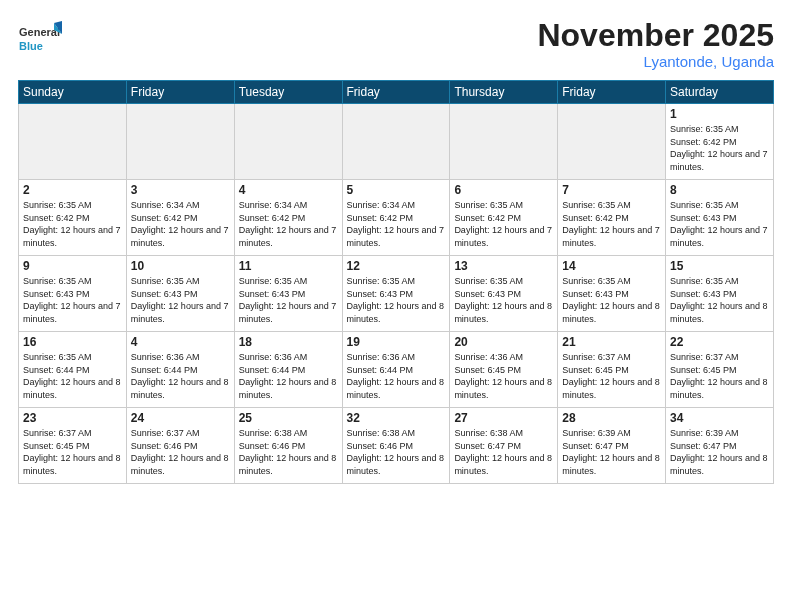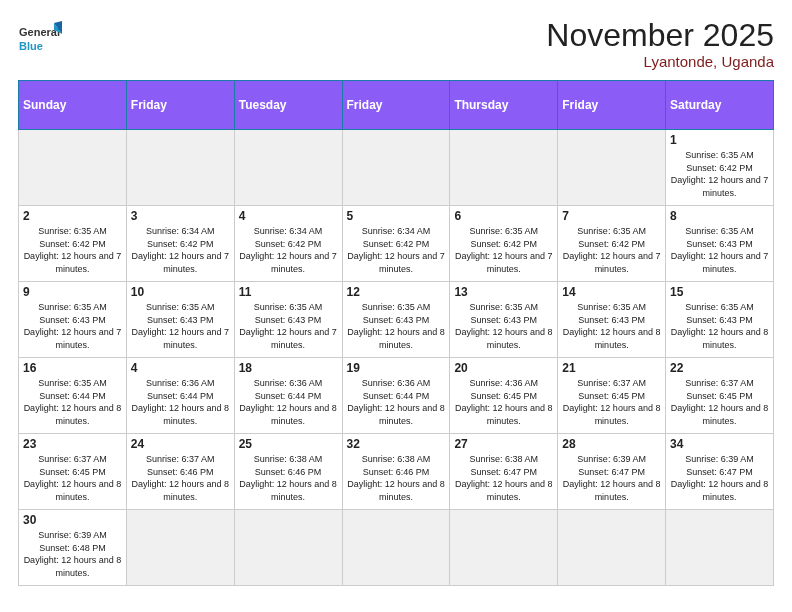--- a/index.html
+++ b/index.html
@@ -25,39 +25,39 @@
     .logo {
       display: flex;
       align-items: center;
       gap: 6px;
     }
     .title-block {
       text-align: right;
     }
     .month-title {
       font-size: 32px;
-      font-weight: normal;
+      font-weight: bold;
       color: #222;
       line-height: 1.1;
     }
     .location {
       font-size: 15px;
-      color: #7f1d1d;
+      color: #3b82f6;
     }
     .calendar {
       width: 100%;
       border-collapse: collapse;
       table-layout: fixed;
     }
     .calendar thead th {
-      background: #8b5cf6;
+      background: #0c4a6e;
       color: #fff;
       font-size: 12px;
-      font-weight: bold;
-      padding: 17px 4px;
+      font-weight: normal;
+      padding: 4px 4px;
       text-align: left;
       border: 1px solid #1a7ca8;
     }
     .calendar tbody td {
       border: 1px solid #ccc;
       vertical-align: top;
       padding: 3px 4px;
       font-size: 9.5px;
       color: #222;
       height: 76px;
@@ -69,21 +69,20 @@
     .day-number {
       font-size: 12px;
       font-weight: bold;
       margin-bottom: 2px;
       display: block;
     }
     .cell-info {
       font-size: 9px;
       line-height: 1.4;
       color: #222;
-      text-align: center;
     }
     .last-row td {
       height: 60px;
     }
   </style>
 </head>
 <body>
 
 <div class="page">
   <div class="header">
@@ -326,30 +325,15 @@
 and 8 minutes.</div>
           </td>
           <td>
             <span class="day-number">34</span>
             <div class="cell-info">Sunrise: 6:39 AM
 Sunset: 6:47 PM
 Daylight: 12 hours
 and 8 minutes.</div>
           </td>
         </tr>
-        <tr class="last-row">
-          <td>
-            <span class="day-number">30</span>
-            <div class="cell-info">Sunrise: 6:39 AM
-Sunset: 6:48 PM
-Daylight: 12 hours
-and 8 minutes.</div>
-          </td>
-          <td class="empty"></td>
-          <td class="empty"></td>
-          <td class="empty"></td>
-          <td class="empty"></td>
-          <td class="empty"></td>
-          <td class="empty"></td>
-        </tr>
       </tbody>
   </table>
 </div>
 
 </body></html>

